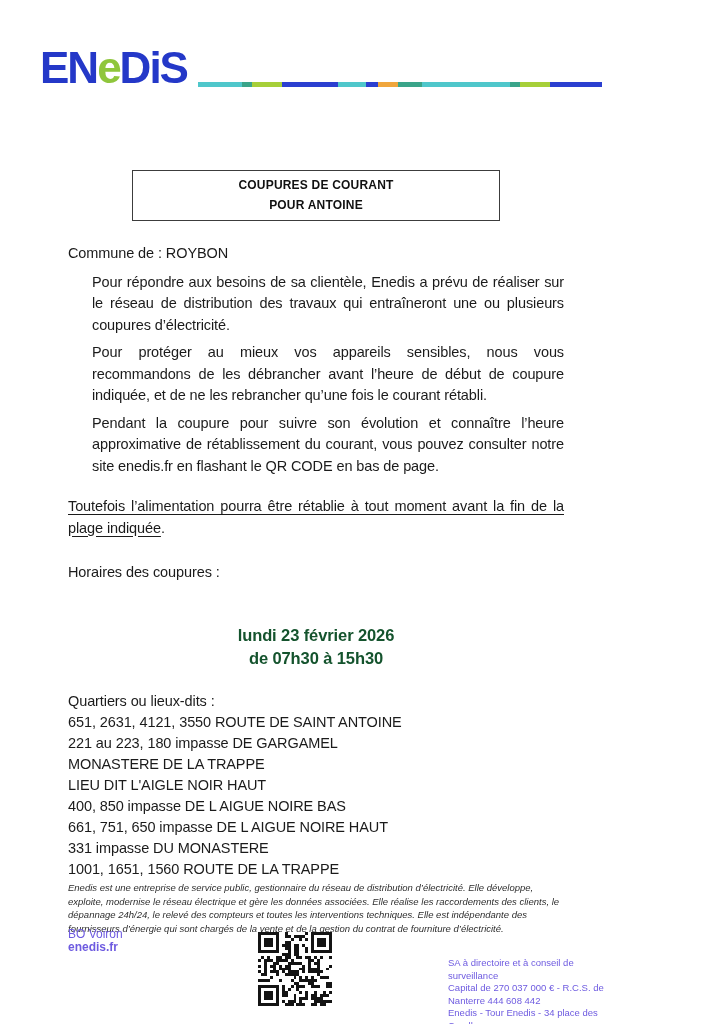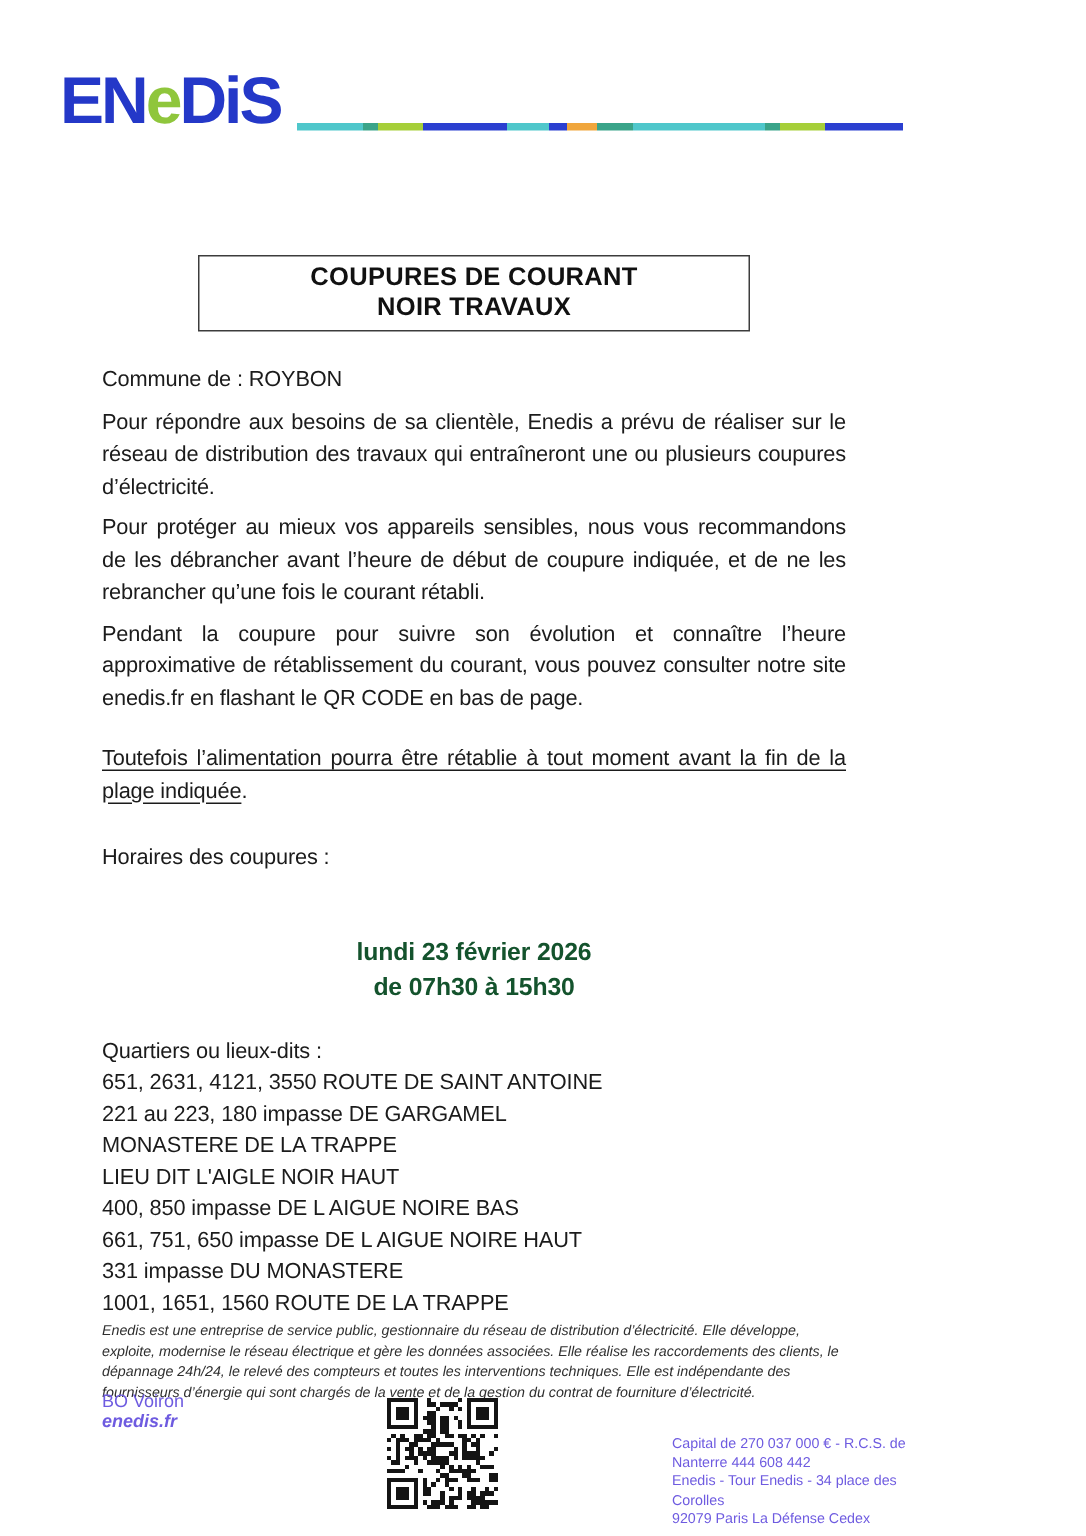--- a/index.html
+++ b/index.html
@@ -38,25 +38,25 @@
     position:absolute; left:68px; right:52px; top:170px;
     font-size:14.5px; line-height:21.5px; letter-spacing:-0.1px;
   }
   .title-box {
     width:368px; margin:0 auto;
     border:1px solid #3c3c3c;
     text-align:center;
     padding:4px 0 5px 0;
   }
   .title-box div {
-    font-weight:bold; font-size:17px; line-height:20px; letter-spacing:0.2px;
+    font-weight:bold; font-size:12px; line-height:20px; letter-spacing:0.2px;
     color:#111;
   }
   .commune { margin-top:22px; }
-  .para { margin-top:7px; text-align:justify; }
+  .para { margin-top:7px; text-align:justify;margin-left:24px; }
   .para + .para { margin-top:6px; }
   .notice { margin-top:19px; text-align:justify; }
   .notice .u { text-decoration:underline; text-underline-offset:3px; }
   .horaires { margin-top:23px; }
   .schedule {
     margin-top:40px; text-align:center;
     font-weight:bold; font-size:16.5px; line-height:23px; color:#14532d;
   }
   .quartiers { margin-top:21px; }
   .quartiers div { line-height:21px; }
@@ -66,41 +66,41 @@
     font-size:9.5px; font-style:italic; line-height:13.5px; color:#2e2e2e;
     letter-spacing:0;
   }
   .qr {
     position:absolute; left:258px; top:932px; width:74px; height:74px;
   }
   .bottom-left {
     position:absolute; left:68px; top:928px;
     font-size:12px; line-height:13px; color:var(--purple-text,#6e5be0);
   }
-  .bottom-left .site { font-weight:bold;font-style:italic; }
+  .bottom-left .site { font-weight:bold; }
   .bottom-right {
     position:absolute; left:448px; top:957px;
     font-size:9.5px; line-height:12.5px; color:var(--purple-text,#6e5be0);
   }
 </style>
 </head>
 <body>
 
 <div class="page">
 
   <div class="logo">
     <span class="lb">EN</span><span class="lg">e</span><span class="lb">DiS</span>
   </div>
   <div class="brand-line"></div>
 
   <div class="content">
 
     <div class="title-box">
       <div>COUPURES DE COURANT</div>
-      <div>NOIR TRAVAUX</div>
+      <div>POUR ANTOINE</div>
     </div>
 
     <div class="commune">Commune de : ROYBON</div>
 
     <div class="para">Pour répondre aux besoins de sa clientèle, Enedis a prévu de réaliser sur le réseau de distribution des travaux qui entraîneront une ou plusieurs coupures d’électricité.</div>
     <div class="para">Pour protéger au mieux vos appareils sensibles, nous vous recommandons de les débrancher avant l’heure de début de coupure indiquée, et de ne les rebrancher qu’une fois le courant rétabli.</div>
     <div class="para">Pendant la coupure pour suivre son évolution et connaître l’heure approximative de rétablissement du courant, vous pouvez consulter notre site enedis.fr en flashant le QR CODE en bas de page.</div>
 
     <div class="notice"><span class="u">Toutefois l’alimentation pourra être rétablie à tout moment avant la fin de la plage indiquée</span><span>.</span></div>
 
@@ -340,18 +340,19 @@
       <rect x="21" y="24" width="1" height="1"></rect>
       <rect x="22" y="24" width="1" height="1"></rect>
     </svg>
 
   <div class="bottom-left">
     <div>BO Voiron</div>
     <div class="site">enedis.fr</div>
   </div>
 
   <div class="bottom-right">
+    <div>SA à directoire et à conseil de surveillance</div>
     <div>Capital de 270 037 000 € - R.C.S. de Nanterre 444 608 442</div>
     <div>Enedis - Tour Enedis - 34 place des Corolles</div>
     <div>92079 Paris La Défense Cedex</div>
   </div>
 
 </div>
 
 </body></html>

